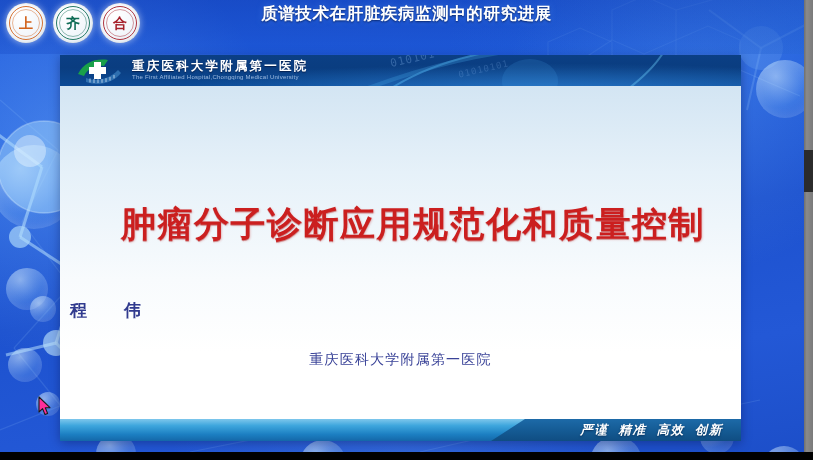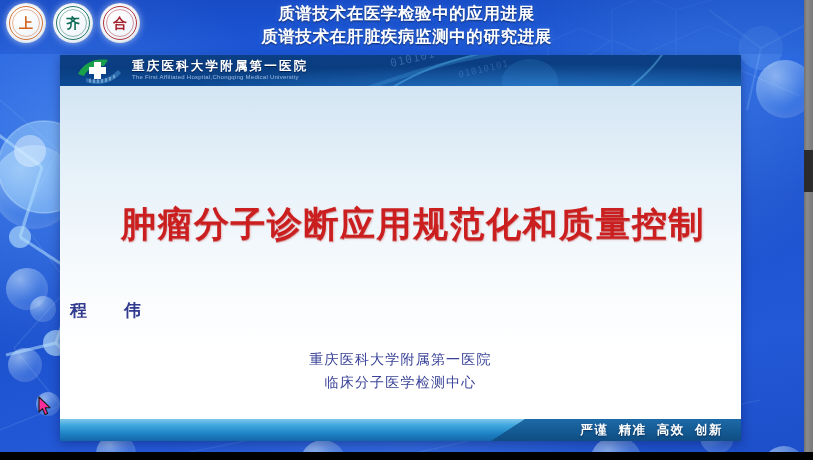--- a/index.html
+++ b/index.html
@@ -249,20 +249,21 @@
     display: flex;
     align-items: center;
     justify-content: flex-end;
     padding-right: 18px;
     box-sizing: border-box;
   }
   #footer-motto {
     color: #ffffff;
     font-size: 12.5px;
     font-weight: bold;
+    font-style: italic;
     letter-spacing: 1.6px;
     word-spacing: 4px;
     font-family: "DejaVu Sans", "Liberation Sans", sans-serif;
     text-shadow: 0 1px 2px rgba(0,25,60,.6);
   }
 
   
   #mouse-cursor {
     position: absolute;
     left: 38px; top: 396px;
@@ -376,21 +377,20 @@
         <span class="mark">齐</span>
       </div>
       <div class="org-logo logo-red">
         <span class="ring"></span>
           <span class="ring2"></span>
         <span class="mark">合</span>
       </div>
     </div>
 
     <div id="banner-titles">
-      <div class="banner-line">质谱技术在医学检验中的应用进展</div>
       <div class="banner-line">质谱技术在肝脏疾病监测中的研究进展</div>
     </div>
   </div>
 
   <div id="slide">
 
     <div id="slide-header">
       <svg class="hdr-swoosh" viewBox="0 0 681 31" preserveAspectRatio="none">
         <path d="M330 34 C 380 2, 440 -8, 520 -14" stroke="rgba(90,190,245,.55)" stroke-width="2" fill="none"></path>
         <path d="M300 36 C 370 10, 420 -2, 500 -10" stroke="rgba(70,165,230,.35)" stroke-width="4" fill="none"></path>
@@ -420,21 +420,20 @@
           <div id="hospital-name-en">The First Affiliated Hospital,Chongqing Medical University</div>
         </div>
       </div>
     </div>
 
     <div id="slide-body">
       <div id="slide-title">肿瘤分子诊断应用规范化和质量控制</div>
       <div id="presenter-name">程　伟</div>
       <div id="affiliation">
         <div class="affil-line">重庆医科大学附属第一医院</div>
-        <div class="affil-line">临床分子医学检测中心</div>
       </div>
     </div>
 
     <div id="slide-footer">
       <div id="footer-motto-wrap">
         <span id="footer-motto">严谨 精准 高效 创新</span>
       </div>
     </div>
   </div>
 

